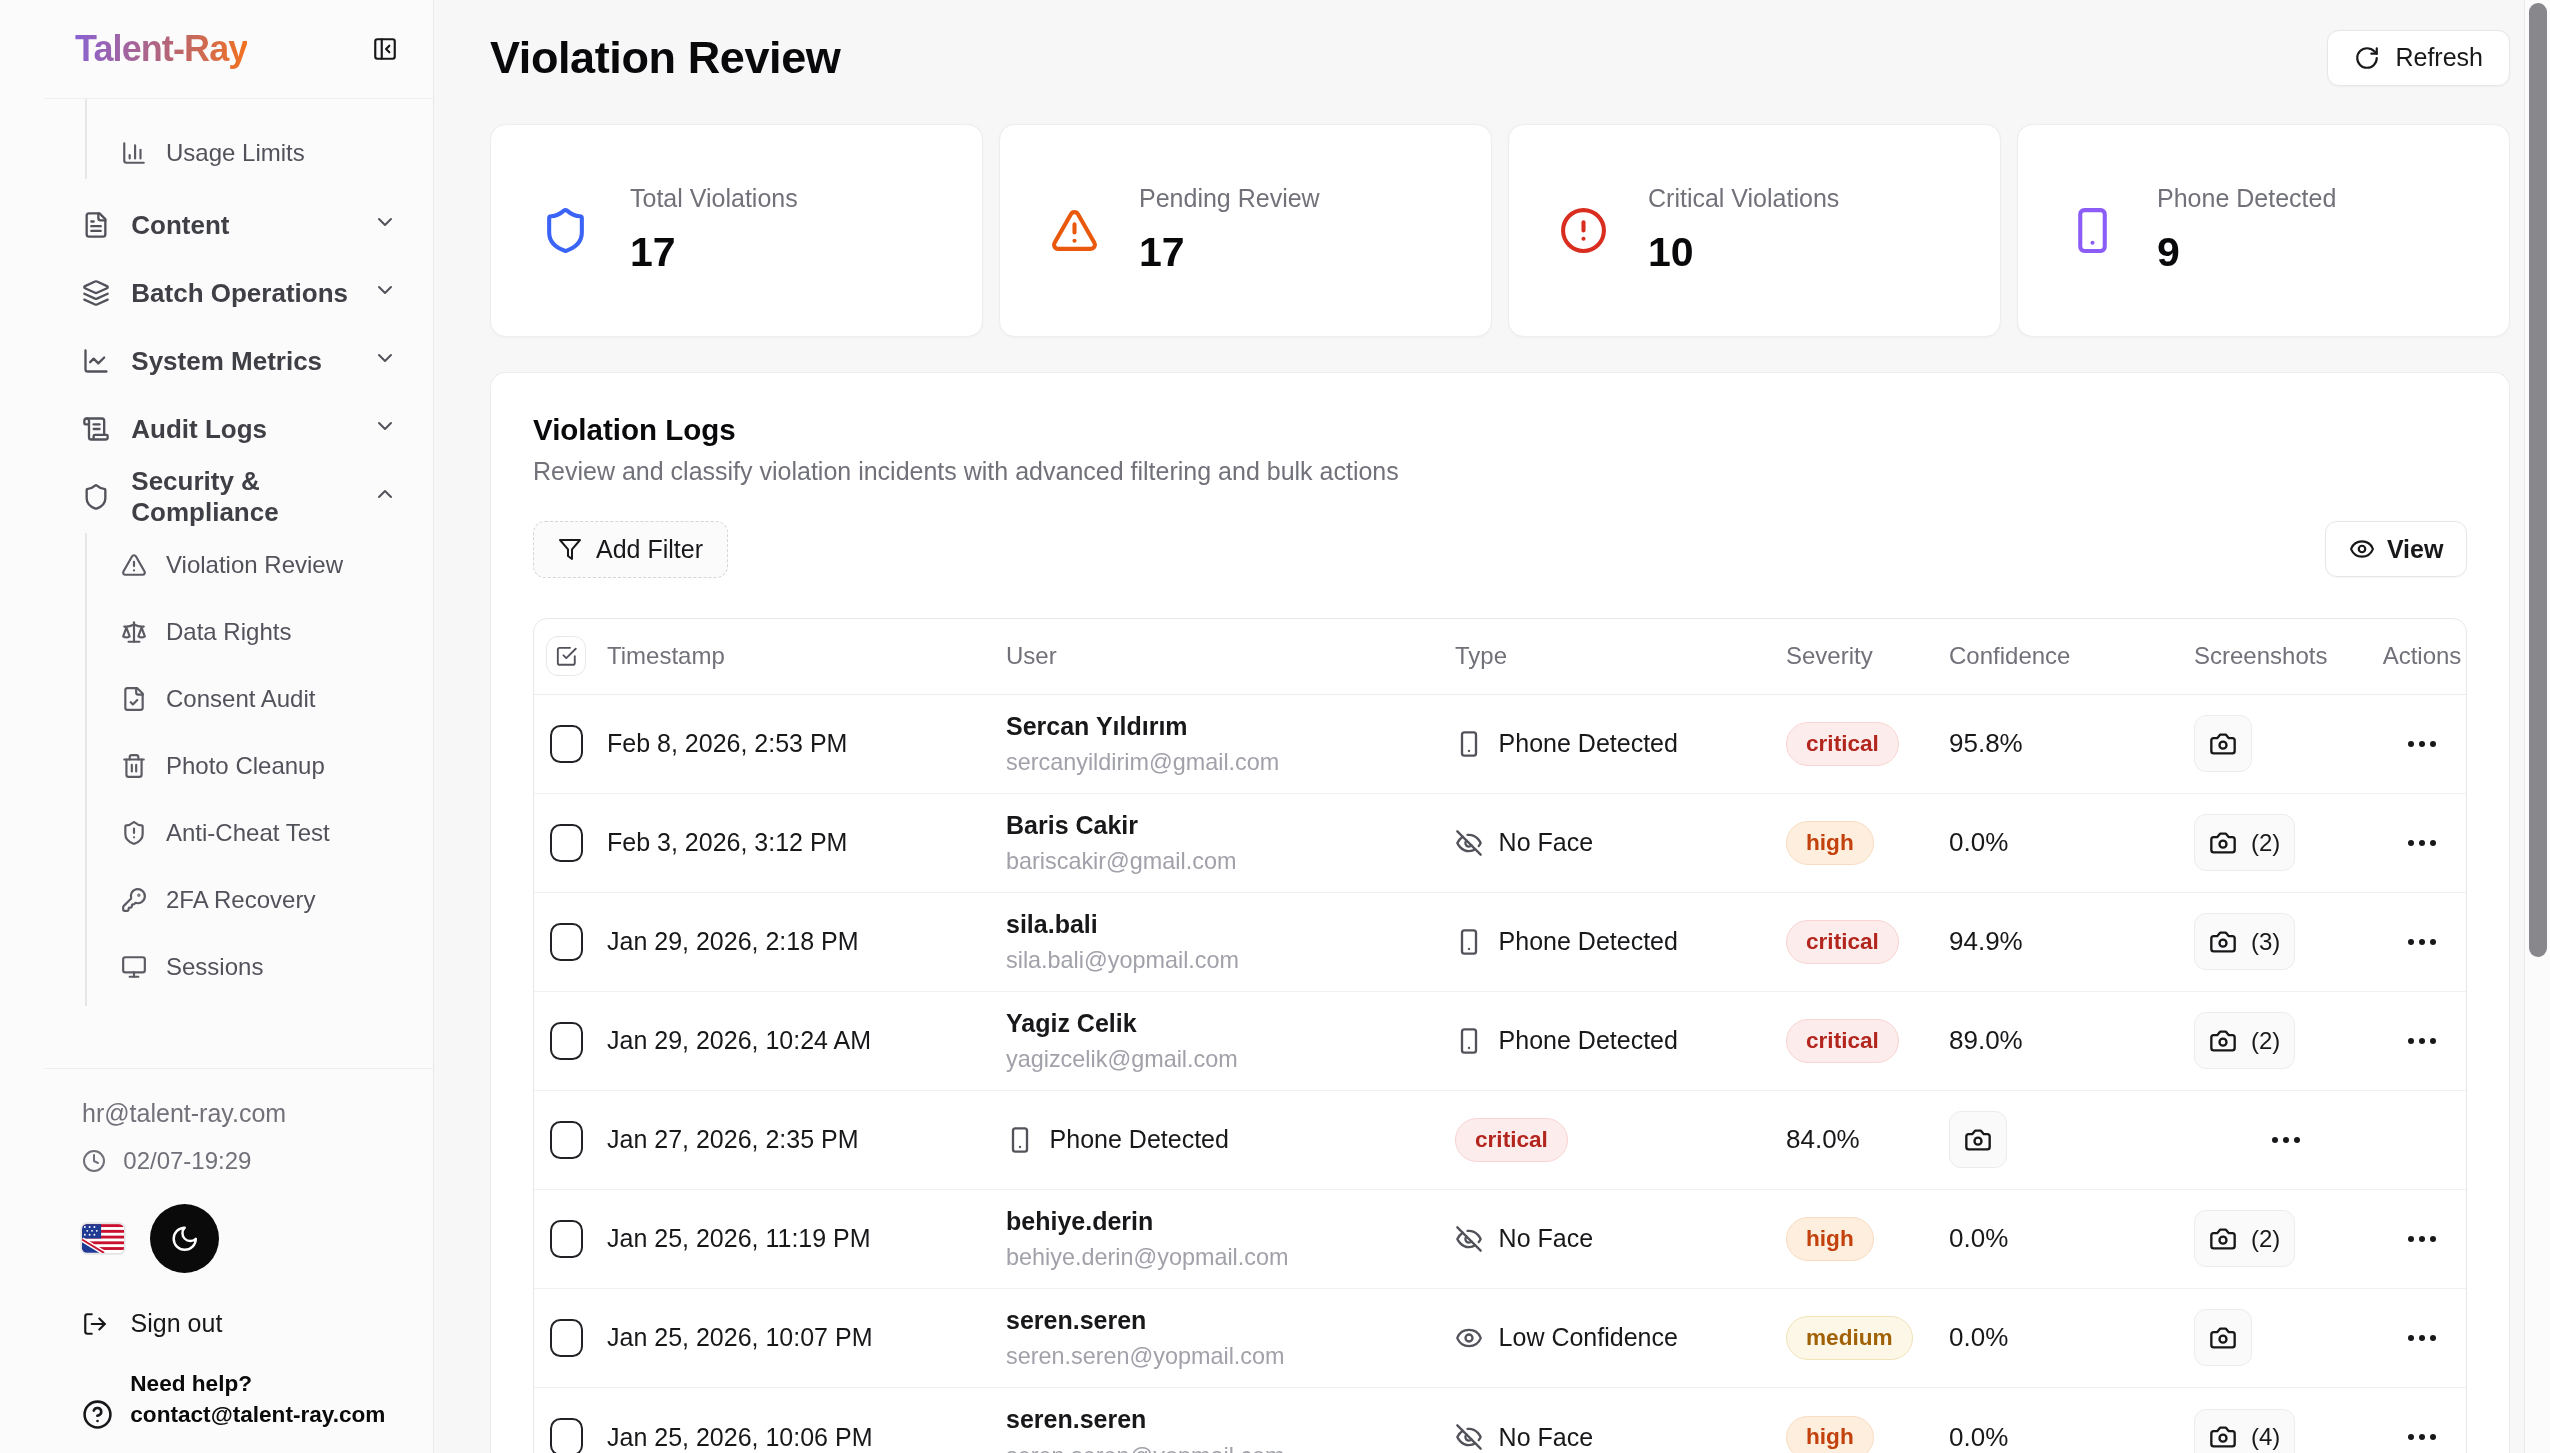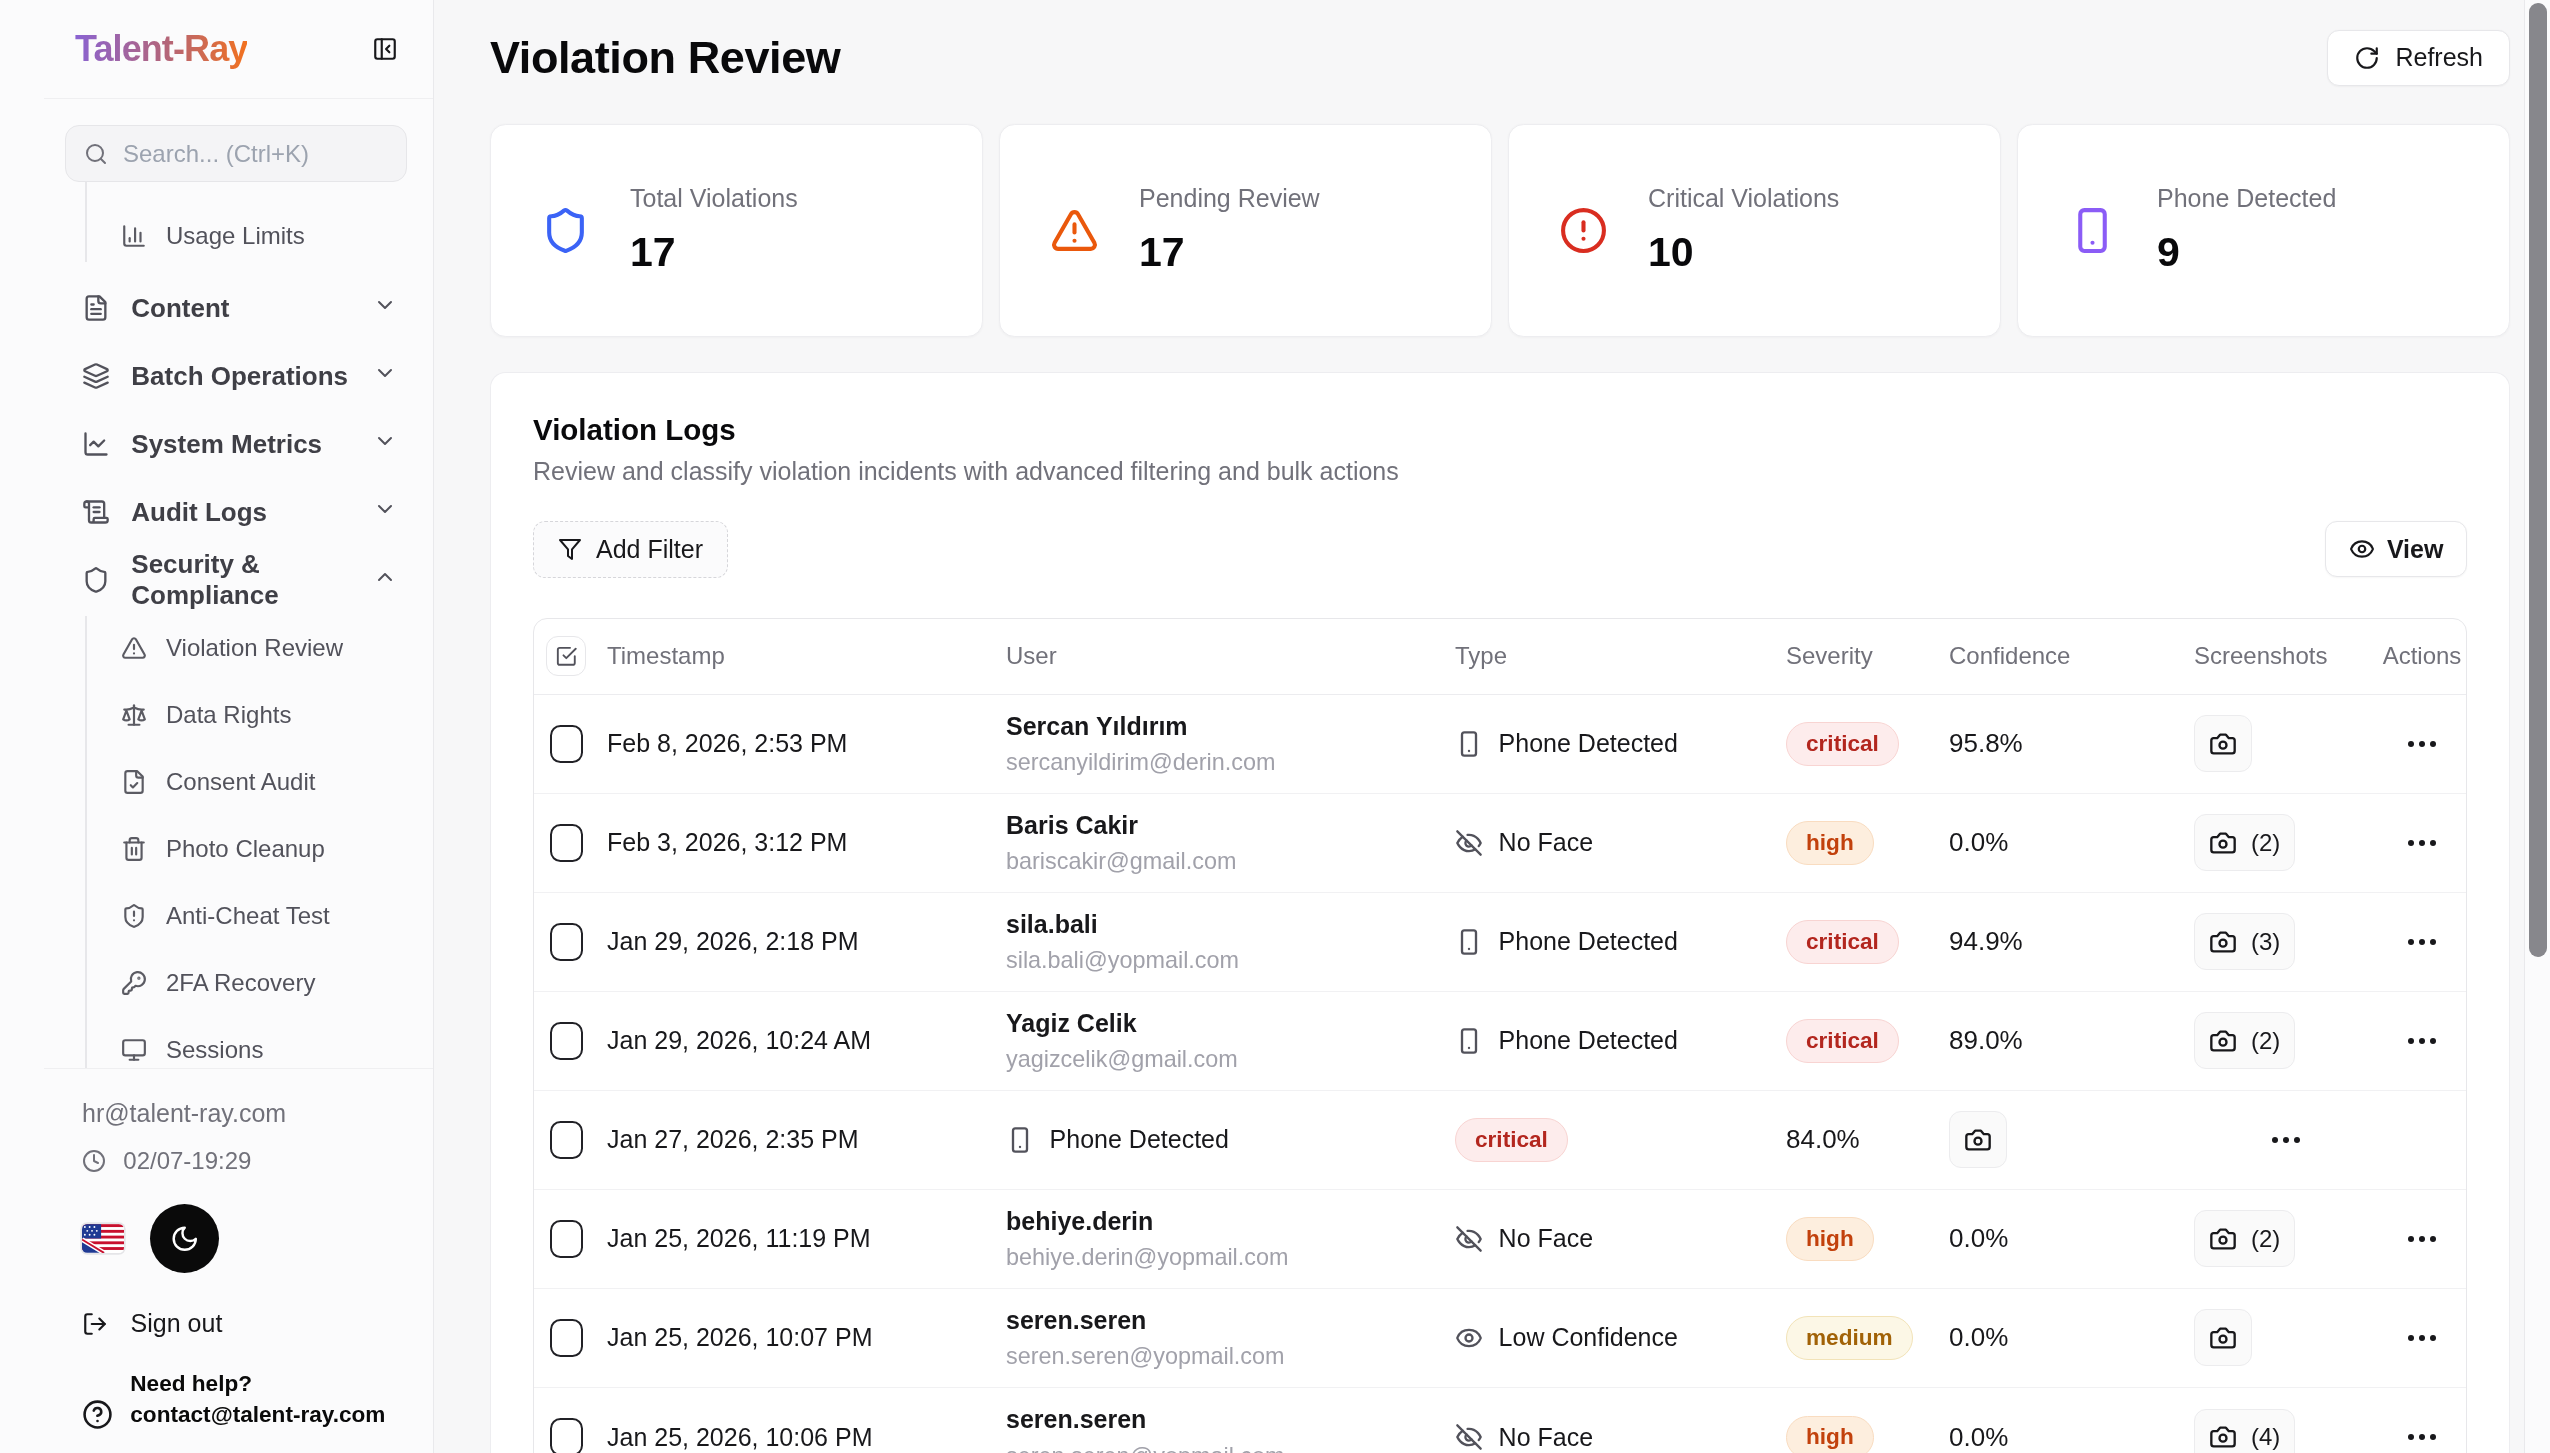--- a/index.html
+++ b/index.html
@@ -111,29 +111,20 @@
         <span class="icon">
             <svg xmlns="http://www.w3.org/2000/svg" viewBox="0 0 24 24" fill="none" stroke="currentColor" stroke-width="2" stroke-linecap="round" stroke-linejoin="round" width="26" height="26">
               <rect x="3" y="3" width="18" height="18" rx="2"></rect>
               <path d="M9 3v18"></path>
               <path d="m16 15-3-3 3-3"></path>
             </svg>
           </span>
       </button>
     </div>
 
-    <div class="search-wrap">
-      <span class="icon">
-          <svg xmlns="http://www.w3.org/2000/svg" viewBox="0 0 24 24" fill="none" stroke="currentColor" stroke-width="2" stroke-linecap="round" stroke-linejoin="round" width="24" height="24">
-            <circle cx="11" cy="11" r="8"></circle>
-            <path d="m21 21-4.3-4.3"></path>
-          </svg>
-        </span>
-      <input class="search-input" placeholder="Search... (Ctrl+K)" style="">
-    </div>
 
     <nav class="nav">
       <div class="orphan-sub">
         <div class="sub-item">
           <span class="icon">
               <svg xmlns="http://www.w3.org/2000/svg" viewBox="0 0 24 24" fill="none" stroke="currentColor" stroke-width="2" stroke-linecap="round" stroke-linejoin="round" width="26" height="26">
                 <path d="M3 3v16a2 2 0 0 0 2 2h16"></path>
                 <path d="M18 17V9"></path>
                 <path d="M13 17V5"></path>
                 <path d="M8 17v-3"></path>
@@ -482,21 +473,21 @@
           <div class="th-actions">Actions</div>
         </div>
         <div id="table-body">
             <div class="grid trow">
               <div class="c-check">
                 <span class="rowcheck"></span>
               </div>
               <div class="c-time">Feb 8, 2026, 2:53 PM</div>
               <div>
                 <div class="uname">Sercan Yıldırım</div>
-                <div class="uemail">sercanyildirim@derin.com</div>
+                <div class="uemail">sercanyildirim@gmail.com</div>
               </div>
               <div class="c-type">
                 <span class="icon">
                   <svg xmlns="http://www.w3.org/2000/svg" viewBox="0 0 24 24" fill="none" stroke="currentColor" stroke-width="2" stroke-linecap="round" stroke-linejoin="round" width="28" height="28">
                     <rect x="6" y="2" width="12" height="20" rx="2"></rect>
                     <path d="M12 18h.01"></path>
                   </svg>
                 </span>
                 <span>Phone Detected</span>
               </div>

